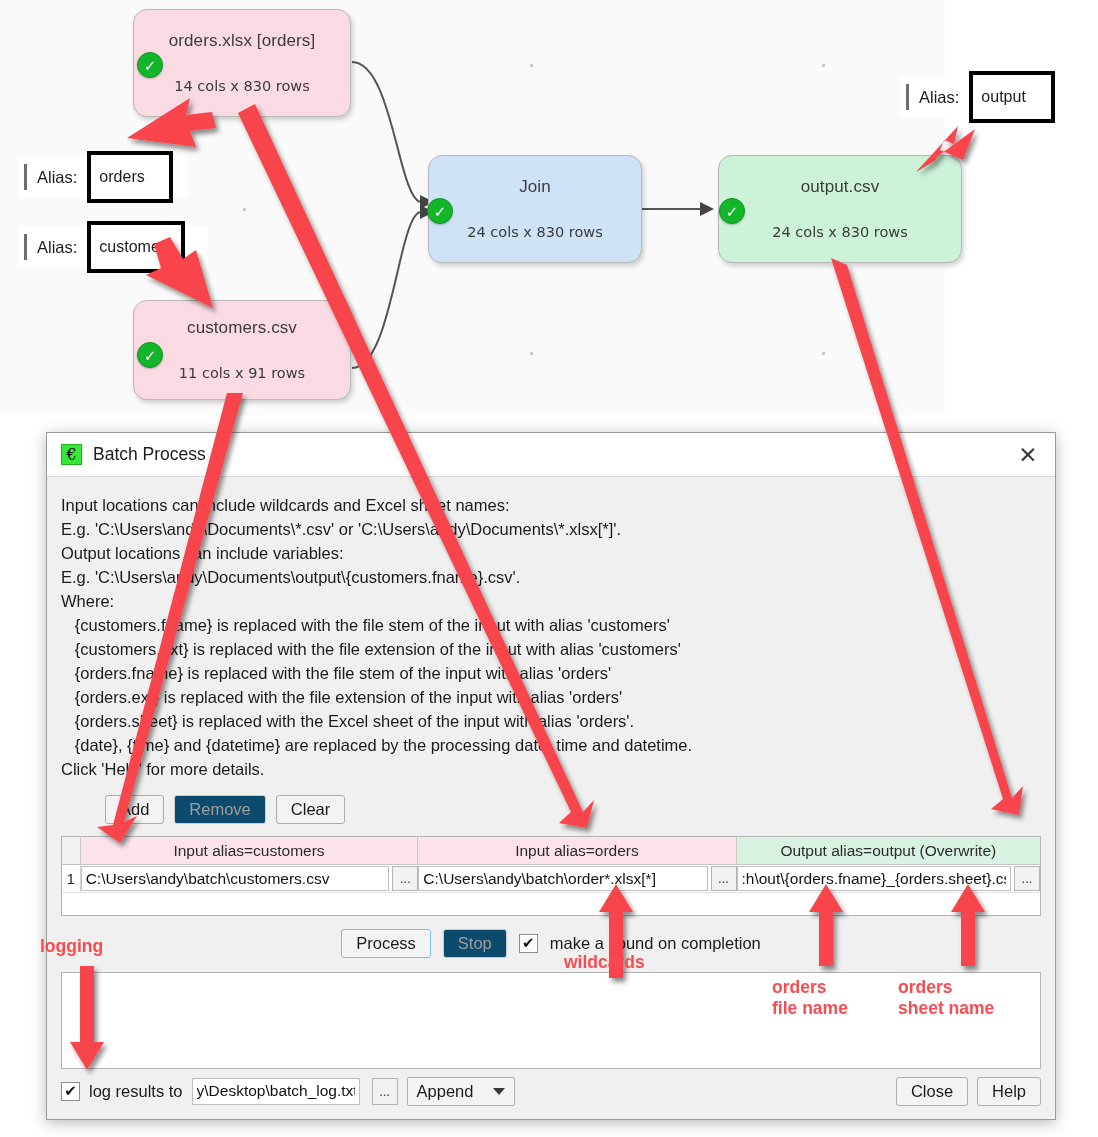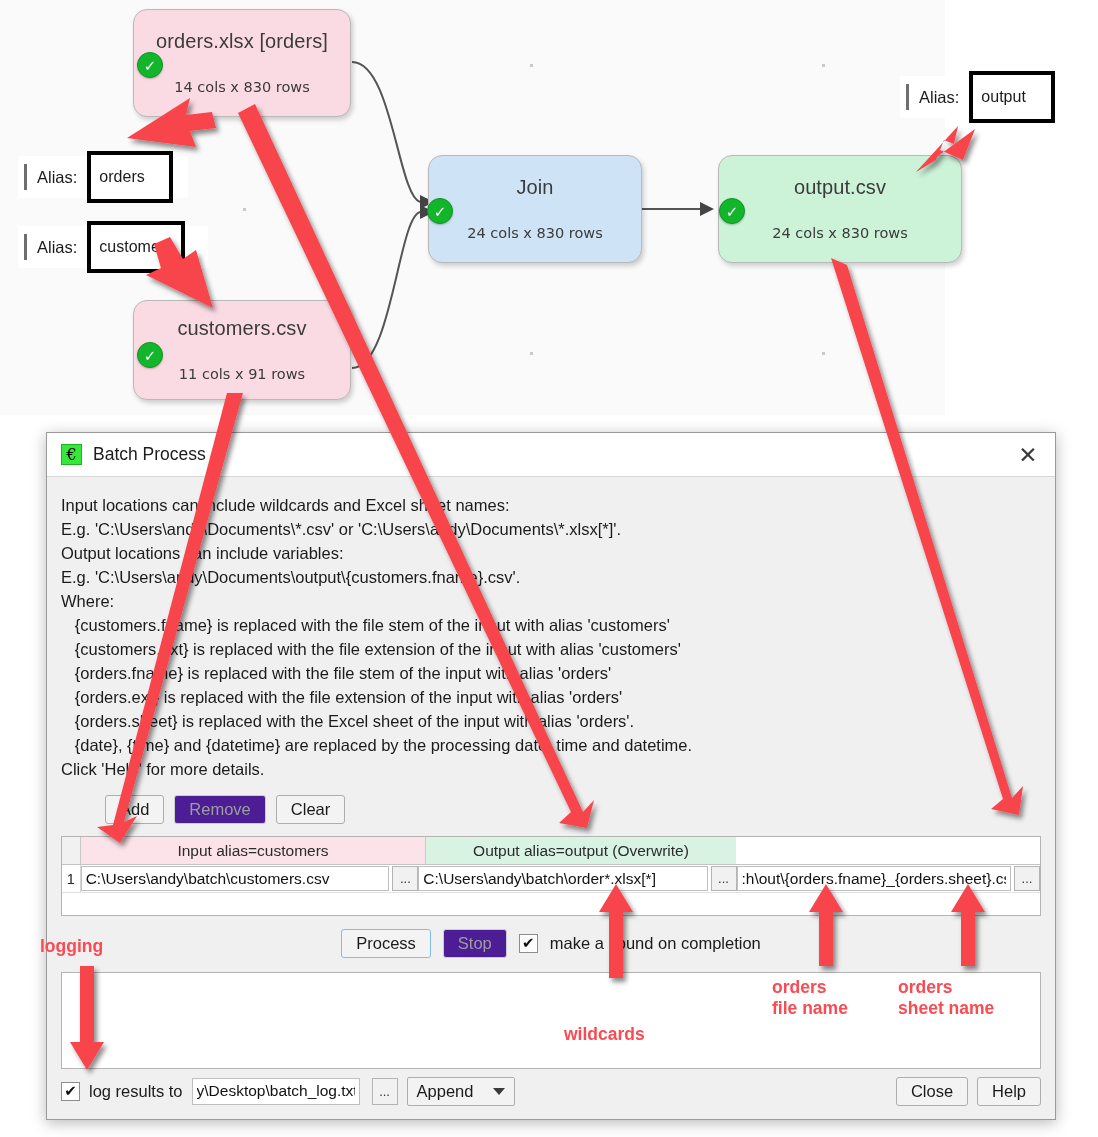--- a/index.html
+++ b/index.html
@@ -23,21 +23,21 @@
 
   .node{
     position:absolute;border-radius:14px;
     border:1px solid #b9b9b9;
     box-shadow:2px 3px 5px rgba(0,0,0,.18);
     display:flex;flex-direction:column;align-items:center;justify-content:center;
     box-sizing:border-box;
   }
   .node .title{
     color:#3b3b3b;text-align:center;line-height:1.08;
-    font-size:20px;font-weight:400;letter-spacing:.1px;
+    font-size:17px;font-weight:400;letter-spacing:.1px;
   }
   .node .sub{
     color:#3b3b3b;text-align:center;font-size:14.5px;margin-top:27px;
     font-family:"DejaVu Sans",sans-serif;
   }
   .node.pink{background:#fbdbe3;}
   .node.blue{background:#cfe3f7;}
   .node.green{background:#ccf2d8;}
 
   .tick{
@@ -91,21 +91,21 @@
   #helptext div{
     font-size:16.5px;color:#1b1b1b;line-height:24px;white-space:pre;
   }
 
   #btnrow{margin:14px 0 0 26px;display:flex;gap:10px;padding-left:32px;}
   .btn{
     border:1px solid #adadad;background:#f3f3f3;border-radius:3px;
     font-size:16.5px;color:#1b1b1b;padding:4px 14px;cursor:pointer;
     font-family:"Liberation Sans",sans-serif;
   }
-  .btn.disabled{color:#9d9d9d;background:#4c1d95;border-color:#cdcdcd;cursor:default;}
+  .btn.disabled{color:#9d9d9d;background:#0c4a6e;border-color:#cdcdcd;cursor:default;}
   .btn.primary{border-color:#7fbdf0;background:#f3f3f3;}
 
   
   #table-wrap{
     margin:12px 14px 0 14px;border:1px solid #b4b4b4;background:#fff;
     height:80px;box-sizing:border-box;
   }
   #thead{display:flex;height:27px;border-bottom:1px solid #c3c3c3;}
   #thead .corner{width:18px;background:#f1f1f1;border-right:1px solid #c8c8c8;}
   #thead .th{
@@ -263,20 +263,21 @@
   <div id="btnrow">
     <div class="btn">Add</div>
     <div class="btn disabled">Remove</div>
     <div class="btn">Clear</div>
   </div>
 
   <div id="table-wrap">
     <div id="thead">
       <div class="corner"></div>
       <div class="th pink" style="width:345px;">Input alias=customers</div>
+      <div class="th pink" style="width:325px;">Input alias=orders</div>
       <div class="th green" style="width:310px;border-right:none;">Output alias=output (Overwrite)</div>
     </div>
     <div id="trow">
       <div class="rownum">1</div>
       <div class="cell" style="width:345px;">
         <input value="C:\Users\andy\batch\customers.csv" style="">
         <div class="dots-btn">...</div>
       </div>
       <div class="cell" style="width:325px;">
         <input value="C:\Users\andy\batch\order*.xlsx[*]" style="">
@@ -338,17 +339,17 @@
 
     <polygon points="826,884 843,912 833,912 833,966 819,966 819,912 809,912"></polygon>
 
     <polygon points="968,884 985,912 975,912 975,966 961,966 961,912 951,912"></polygon>
 
     <polygon points="80,966 94,966 94,1042 104,1042 87,1070 70,1042 80,1042"></polygon>
   </g>
 </svg>
 
 <div class="anno-label" style="left:40px;top:936px;">logging</div>
-<div class="anno-label" style="left:564px;top:1024px;">wildcards</div>
+<div class="anno-label" style="left:564px;top:952px;">wildcards</div>
 <div class="anno-label" style="left:772px;top:977px;">orders
 file name</div>
 <div class="anno-label" style="left:898px;top:977px;">orders
 sheet name</div>
 
 </body></html>

